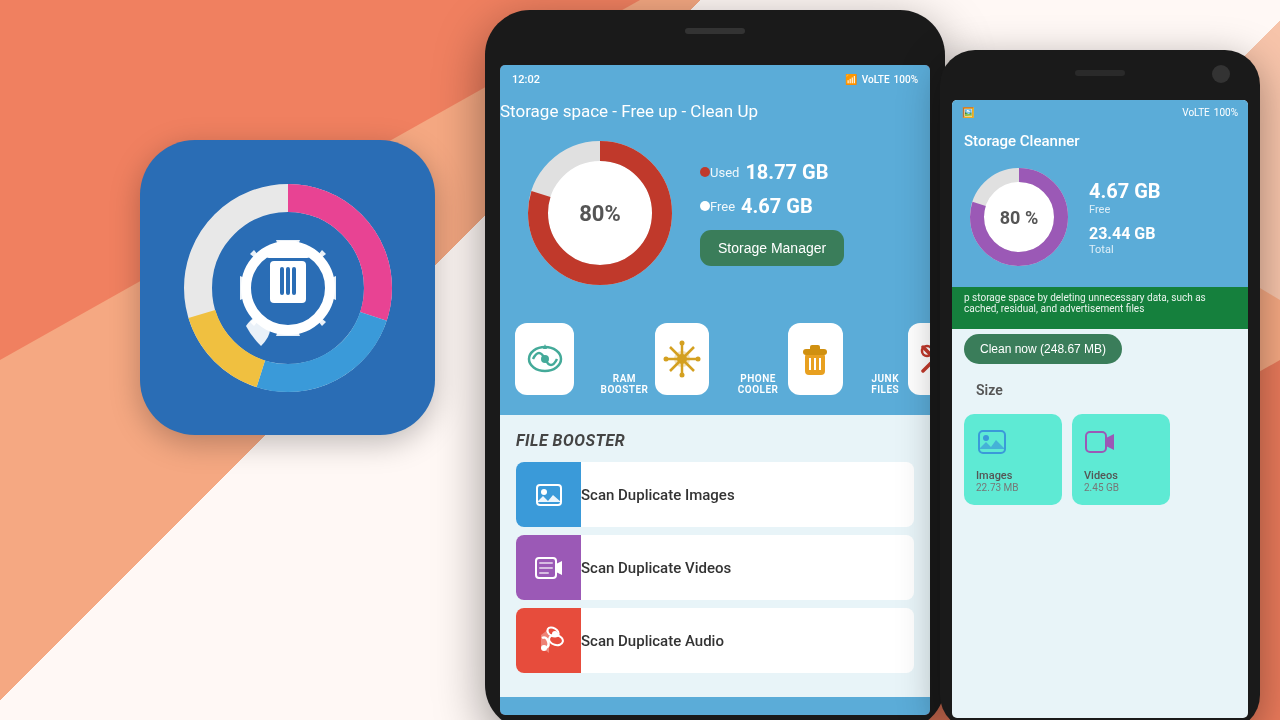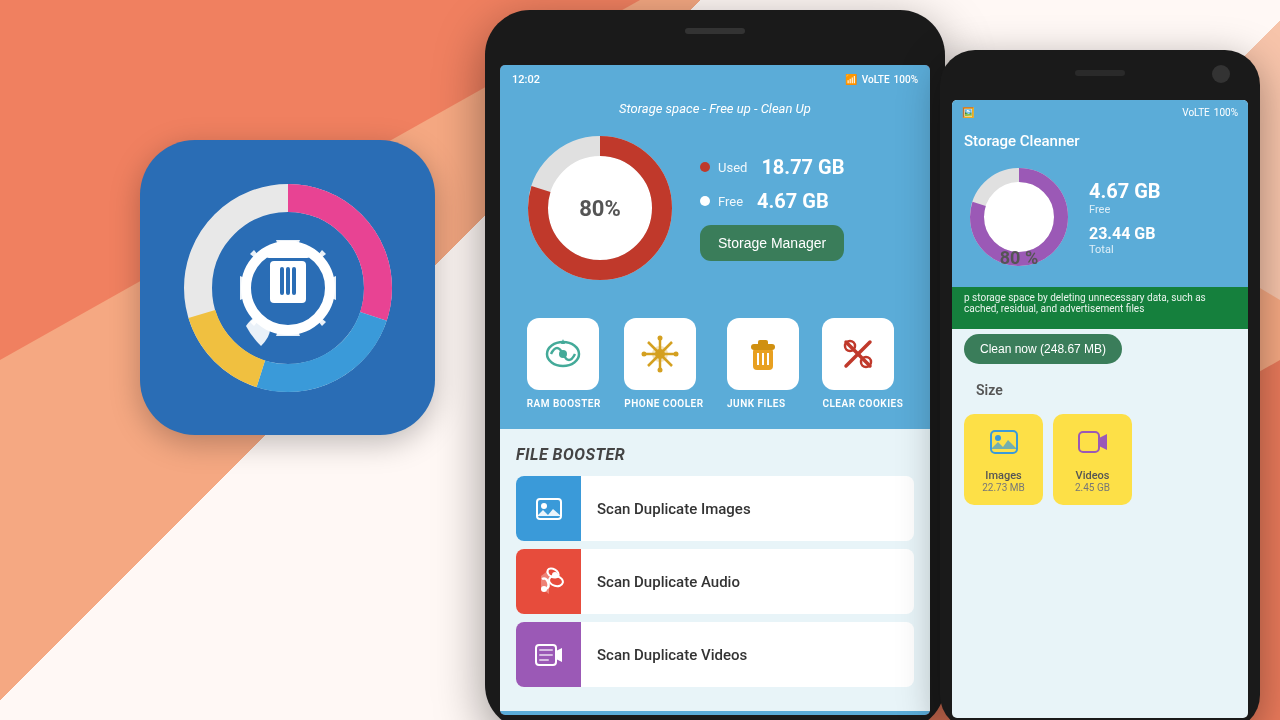--- a/index.html
+++ b/index.html
@@ -116,25 +116,24 @@
       gap: 4px;
       font-size: 10px;
     }
 
     
     .app-content {
       background: #5bacd8;
       min-height: 100%;
     }
     .app-title {
-      text-align: center;
-      color: white;
-      font-size: 13px;
+      text-align: left;
+      color: white;
+      font-size: 17px;
       padding: 8px 0 12px;
-      font-style: italic;
     }
 
     
     .donut-section {
       background: #5bacd8;
       padding: 0 20px 20px;
       display: flex;
       align-items: center;
       gap: 20px;
     }
@@ -152,21 +151,21 @@
       font-size: 22px;
       font-weight: bold;
       color: #555;
     }
     .donut-legend {
       color: white;
     }
     .legend-item {
       display: flex;
       align-items: center;
-      gap: 8px;
+      gap: 0;
       margin-bottom: 10px;
     }
     .legend-dot {
       width: 10px;
       height: 10px;
       border-radius: 50%;
       flex-shrink: 0;
     }
     .legend-dot.used { background: #c0392b; }
     .legend-dot.free { background: white; }
@@ -195,23 +194,23 @@
 
     
     .quick-actions {
       background: #5bacd8;
       padding: 10px 15px 20px;
       display: flex;
       justify-content: space-around;
     }
     .action-item {
       display: flex;
-      flex-direction: column;
-      align-items: flex-start;
-      gap: 8px;
+      flex-direction: row;
+      align-items: flex-end;
+      gap: 20px;
     }
     .action-icon-box {
       width: 72px;
       height: 72px;
       background: white;
       border-radius: 12px;
       display: flex;
       align-items: center;
       justify-content: center;
       font-size: 32px;
@@ -252,21 +251,21 @@
       display: flex;
       align-items: center;
       justify-content: center;
       font-size: 26px;
       flex-shrink: 0;
     }
     .file-item-icon.images { background: #3a9ad9; }
     .file-item-icon.videos { background: #9b59b6; }
     .file-item-icon.audio { background: #e74c3c; }
     .file-item-label {
-      padding: 0 16px;
+      padding: 0 0;
       font-size: 15px;
       color: #333;
       font-weight: 500;
     }
 
     
     .phone-second {
       position: absolute;
       left: 940px;
       top: 50px;
@@ -338,21 +337,20 @@
       flex-shrink: 0;
     }
     .second-donut-center {
       position: absolute;
       top: 50%;
       left: 50%;
       transform: translate(-50%, -50%);
       font-size: 18px;
       font-weight: bold;
       color: #555;
-      margin-top: 40px;
     }
     .second-stats {
       color: white;
     }
     .second-stat-val {
       font-size: 20px;
       font-weight: bold;
     }
     .second-stat-label {
       font-size: 11px;
@@ -391,25 +389,25 @@
       color: #555;
       background: #e8f4f8;
     }
     .size-grid {
       background: #e8f4f8;
       padding: 10px 12px;
       display: flex;
       gap: 10px;
     }
     .size-item {
-      background: #fde047;
+      background: #5eead4;
       border-radius: 10px;
       padding: 12px;
-      text-align: center;
-      width: 79px;
+      text-align: left;
+      width: 98px;
     }
     .size-item-icon {
       font-size: 24px;
       margin-bottom: 5px;
     }
     .size-item-label {
       font-size: 11px;
       color: #555;
       font-weight: 500;
     }
@@ -585,45 +583,45 @@
             <svg width="30" height="30" viewBox="0 0 30 30">
               <rect x="3" y="5" width="24" height="20" rx="3" fill="none" stroke="white" stroke-width="2"></rect>
               <circle cx="10" cy="12" r="3" fill="white"></circle>
               <path d="M3,22 L9,16 L14,21 L19,15 L27,22Z" fill="white" opacity="0.9"></path>
             </svg>
           </div>
           <span class="file-item-label">Scan Duplicate Images</span>
         </div>
 
         <div class="file-item">
+          <div class="file-item-icon videos">
+            <svg width="30" height="30" viewBox="0 0 30 30">
+              <rect x="2" y="5" width="20" height="20" rx="3" fill="none" stroke="white" stroke-width="2"></rect>
+              <path d="M22,11 L28,8 L28,22 L22,19Z" fill="white"></path>
+              <rect x="5" y="9" width="14" height="2" rx="1" fill="white" opacity="0.6"></rect>
+              <rect x="5" y="14" width="14" height="2" rx="1" fill="white" opacity="0.6"></rect>
+              <rect x="5" y="19" width="10" height="2" rx="1" fill="white" opacity="0.6"></rect>
+            </svg>
+          </div>
+          <span class="file-item-label">Scan Duplicate Videos</span>
+        </div>
+
+        <div class="file-item">
           <div class="file-item-icon audio">
             <svg width="30" height="30" viewBox="0 0 30 30">
               <path d="M15,3 L7,9 L7,21 L15,27 Z" fill="white" opacity="0.3"></path>
               <ellipse cx="19" cy="6" rx="6" ry="4" fill="none" stroke="white" stroke-width="2" transform="rotate(30 19 6)"></ellipse>
               <ellipse cx="22" cy="14" rx="7" ry="5" fill="none" stroke="white" stroke-width="2" transform="rotate(15 22 14)"></ellipse>
               <path d="M8,12 Q12,10 14,15 Q16,20 12,22" fill="none" stroke="white" stroke-width="2.5"></path>
               <circle cx="10" cy="22" r="3" fill="white"></circle>
               <circle cx="21" cy="8" r="3" fill="white"></circle>
             </svg>
           </div>
           <span class="file-item-label">Scan Duplicate Audio</span>
         </div>
-
-        <div class="file-item">
-          <div class="file-item-icon videos">
-            <svg width="30" height="30" viewBox="0 0 30 30">
-              <rect x="2" y="5" width="20" height="20" rx="3" fill="none" stroke="white" stroke-width="2"></rect>
-              <path d="M22,11 L28,8 L28,22 L22,19Z" fill="white"></path>
-              <rect x="5" y="9" width="14" height="2" rx="1" fill="white" opacity="0.6"></rect>
-              <rect x="5" y="14" width="14" height="2" rx="1" fill="white" opacity="0.6"></rect>
-              <rect x="5" y="19" width="10" height="2" rx="1" fill="white" opacity="0.6"></rect>
-            </svg>
-          </div>
-          <span class="file-item-label">Scan Duplicate Videos</span>
-        </div>
       </div>
     </div>
   </div>
 </div>
 
 <div class="phone-second">
   <div class="phone-second-speaker"></div>
   <div class="phone-second-camera"></div>
   <div class="phone-second-screen">
 

